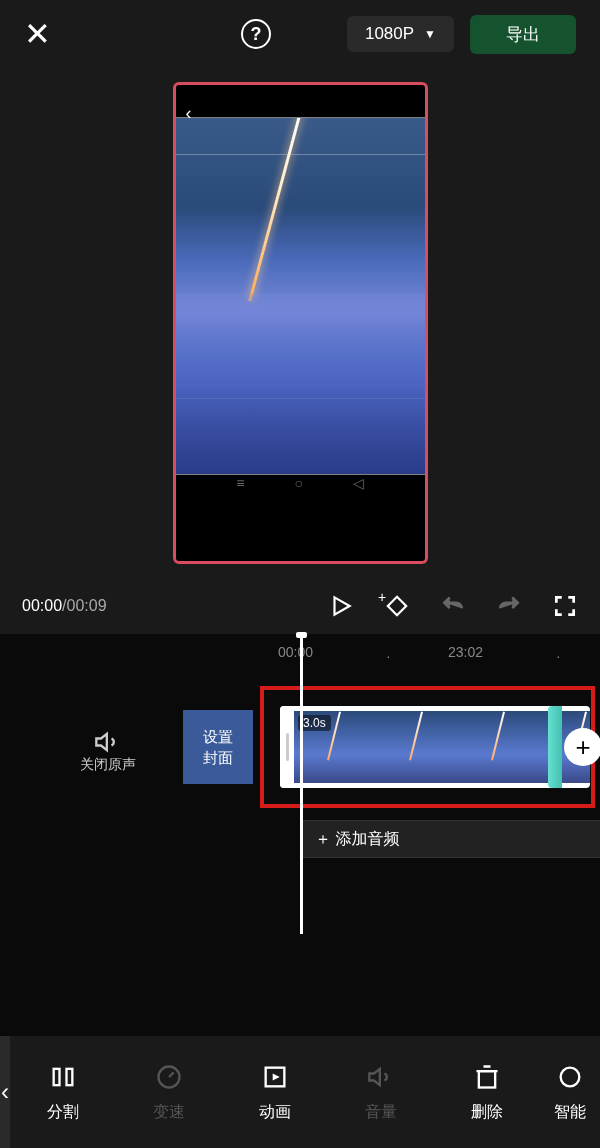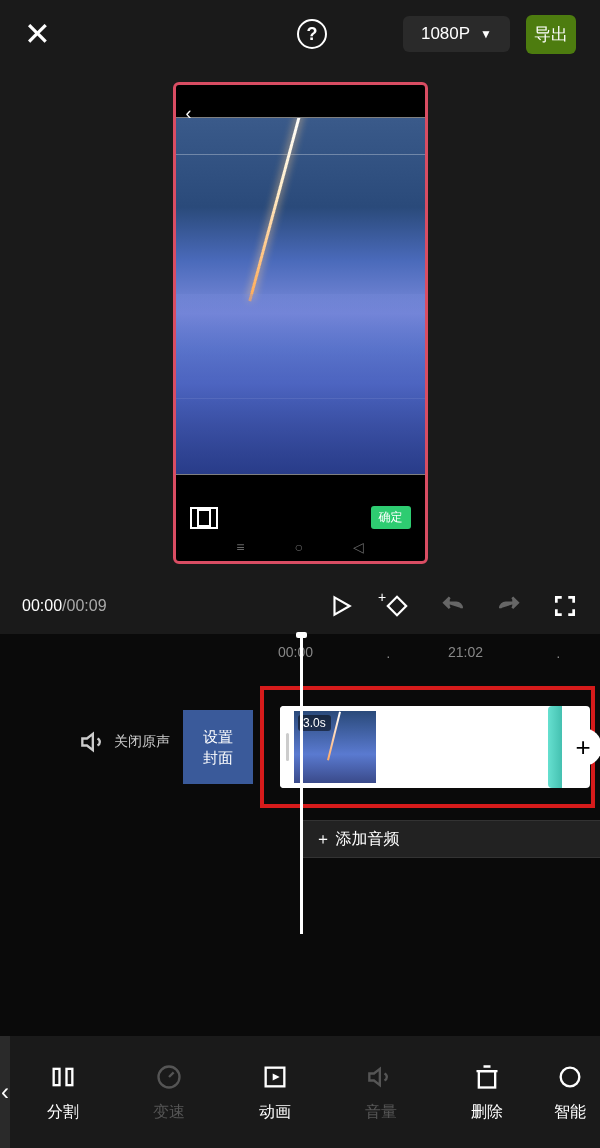--- a/index.html
+++ b/index.html
@@ -36,22 +36,22 @@
       border-radius: 6px;
       display: flex; align-items: center;
       margin-right: 16px;
       cursor: pointer;
       color: #fff;
       font-size: 17px;
       margin-left: 48px;
     }
     .resolution-btn .caret { margin-left: 10px; font-size: 12px; }
     .export-btn {
-      background: #4d7c0f;
-      padding: 8px 8px;
+      background: #14532d;
+      padding: 8px 36px;
       border-radius: 6px;
       font-size: 17px;
       cursor: pointer;
       font-family: Liberation Serif, serif;
     }
     .preview-area {
       height: 510px;
       display: flex;
       align-items: center;
       justify-content: center;
@@ -181,22 +181,22 @@
     .ruler-mark { position: absolute; }
     .ruler-dot { position: absolute; top: 14px; }
 
     .tracks {
       position: relative;
       height: 280px;
     }
     .mute-col {
       position: absolute;
       left: 80px; top: 58px;
-      display: flex; flex-direction: row; align-items: center;
-      gap: 6px;
+      display: flex; flex-direction: column; align-items: center;
+      gap: 0;
     }
     .mute-label { font-size: 14px; color: #ccc; }
     .cover-tile {
       position: absolute;
       left: 183px; top: 40px;
       width: 70px; height: 74px;
       background: #3a5a9a;
       display: flex; align-items: center; justify-content: center;
       font-size: 15px;
       text-align: center;
@@ -229,21 +229,20 @@
     .clip-handle::before {
       content: '';
       width: 3px; height: 28px;
       background: #ccc;
       border-radius: 2px;
     }
     .clip-frames {
       display: flex;
       height: 72px;
       overflow: hidden;
-      flex-direction: column;
     }
     .frame-thumb {
       width: 82px; height: 72px;
       flex-shrink: 0;
       position: relative;
       overflow: hidden;
     }
     .frame-thumb .fsky {
       width: 100%; height: 100%;
       background: linear-gradient(to bottom, #2a4a7a 0%, #5a7ad0 60%, #3a4a8a 100%);
@@ -366,24 +365,20 @@
   <div class="phone-frame">
     <div class="phone-back">‹</div>
     <div class="phone-video">
       <div class="sky">
         <div class="gridline" style="top:36px"></div>
         <div class="gridline" style="top:280px"></div>
         <div class="meteor"></div>
         <div class="clouds"></div>
       </div>
     </div>
-    <div class="phone-bottom-ctrl">
-      <div class="crop-icon"></div>
-      <div class="confirm-badge">确定</div>
-    </div>
     <div class="nav-dots">
       <span>≡</span>
         <span>○</span>
         <span>◁</span>
     </div>
   </div>
 </div>
 
 <div class="playback-bar">
   <div class="time-display">
@@ -417,21 +412,21 @@
     <svg viewBox="0 0 24 24" fill="none" stroke="#fff" stroke-width="2.5">
         <path d="M4 9V4h5M20 9V4h-5M4 15v5h5M20 15v5h-5"></path>
       </svg>
   </div>
 </div>
 
 <div class="timeline-area">
   <div class="ruler">
     <span class="ruler-mark" style="left:278px">00:00</span>
     <span class="ruler-dot" style="left:386px">·</span>
-    <span class="ruler-mark" style="left:448px">21:02</span>
+    <span class="ruler-mark" style="left:448px">23:02</span>
     <span class="ruler-dot" style="left:556px">·</span>
   </div>
   <div class="tracks">
     <div class="playhead"></div>
     <div class="mute-col">
       <svg width="28" height="28" viewBox="0 0 24 24" fill="none" stroke="#ccc" stroke-width="2">
           <path d="M11 5L6 9H2v6h4l5 4V5z"></path>
           <path d="M15 9s2 1 2 3-2 3-2 3"></path>
         </svg>
       <div class="mute-label">关闭原声</div>

